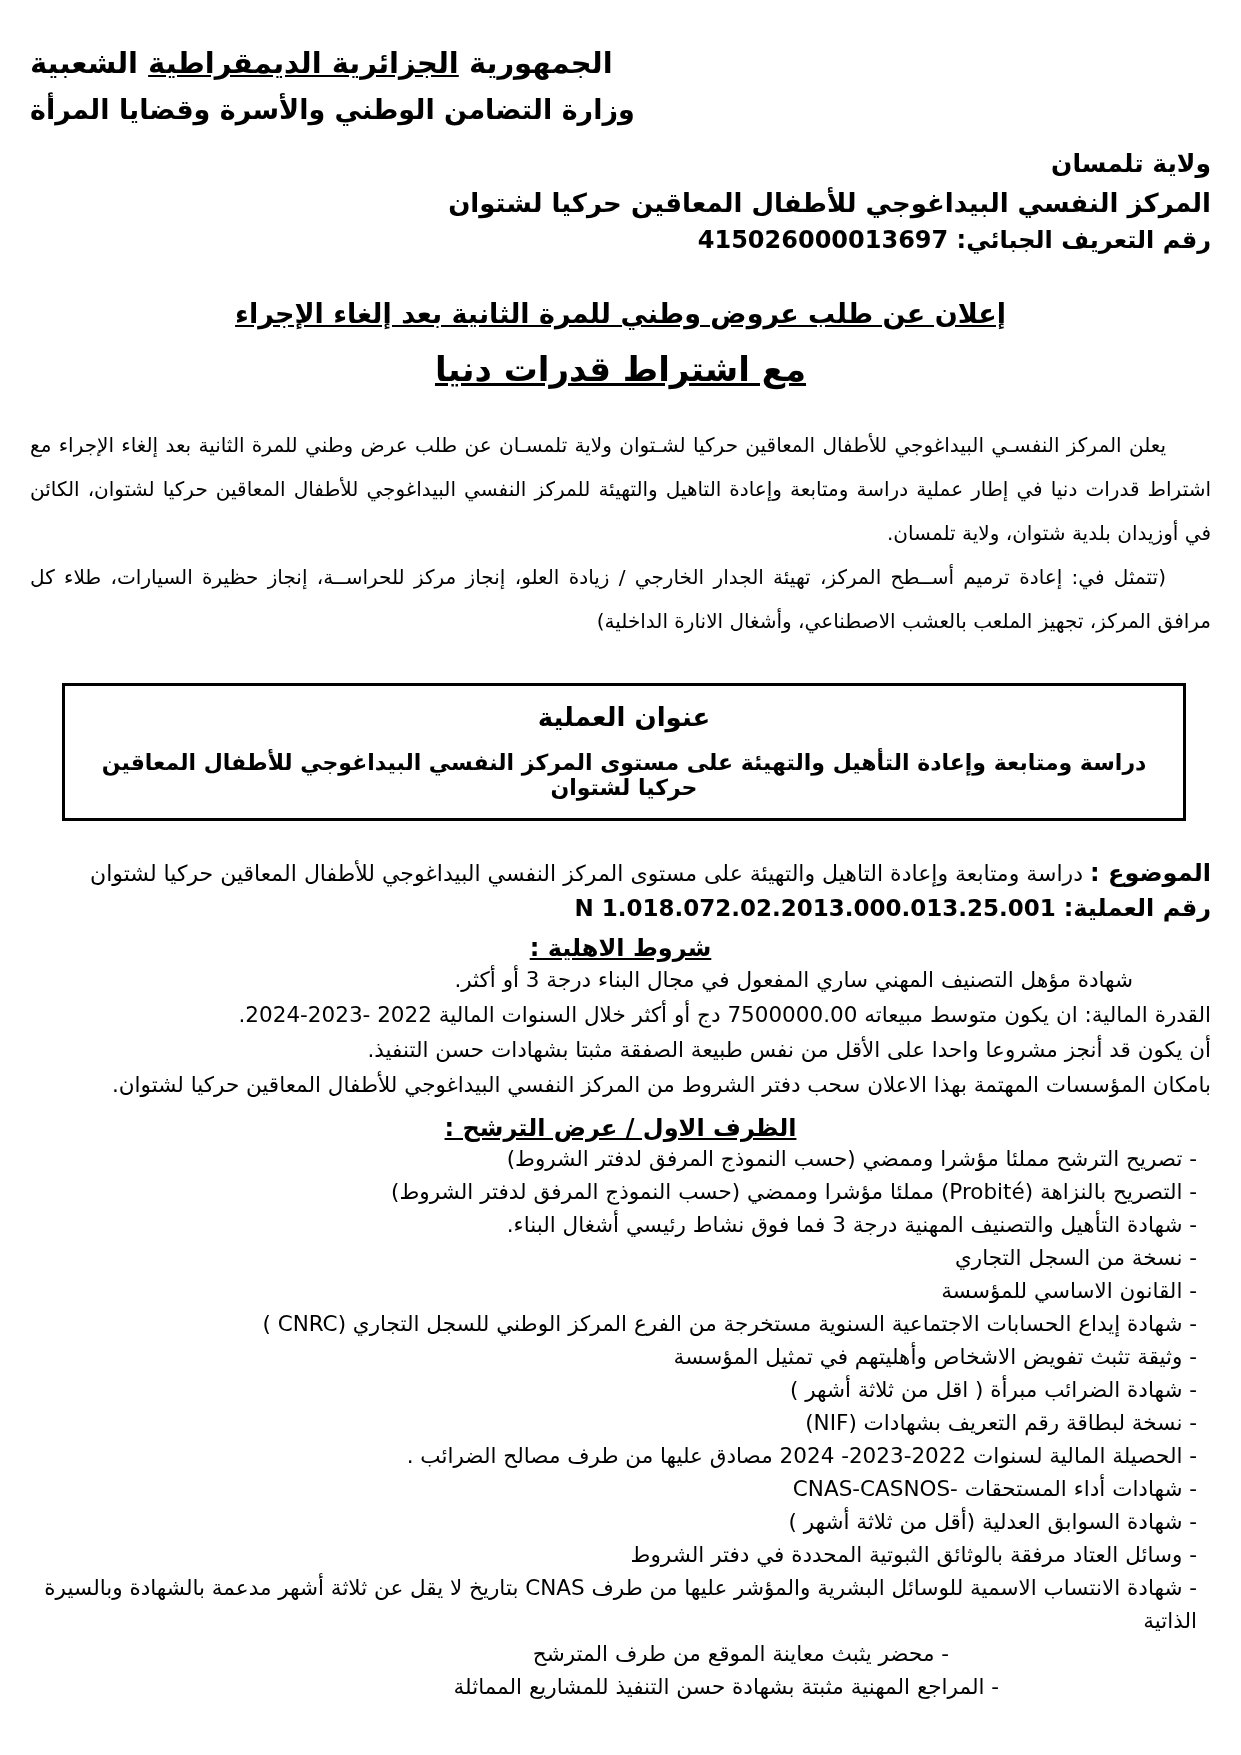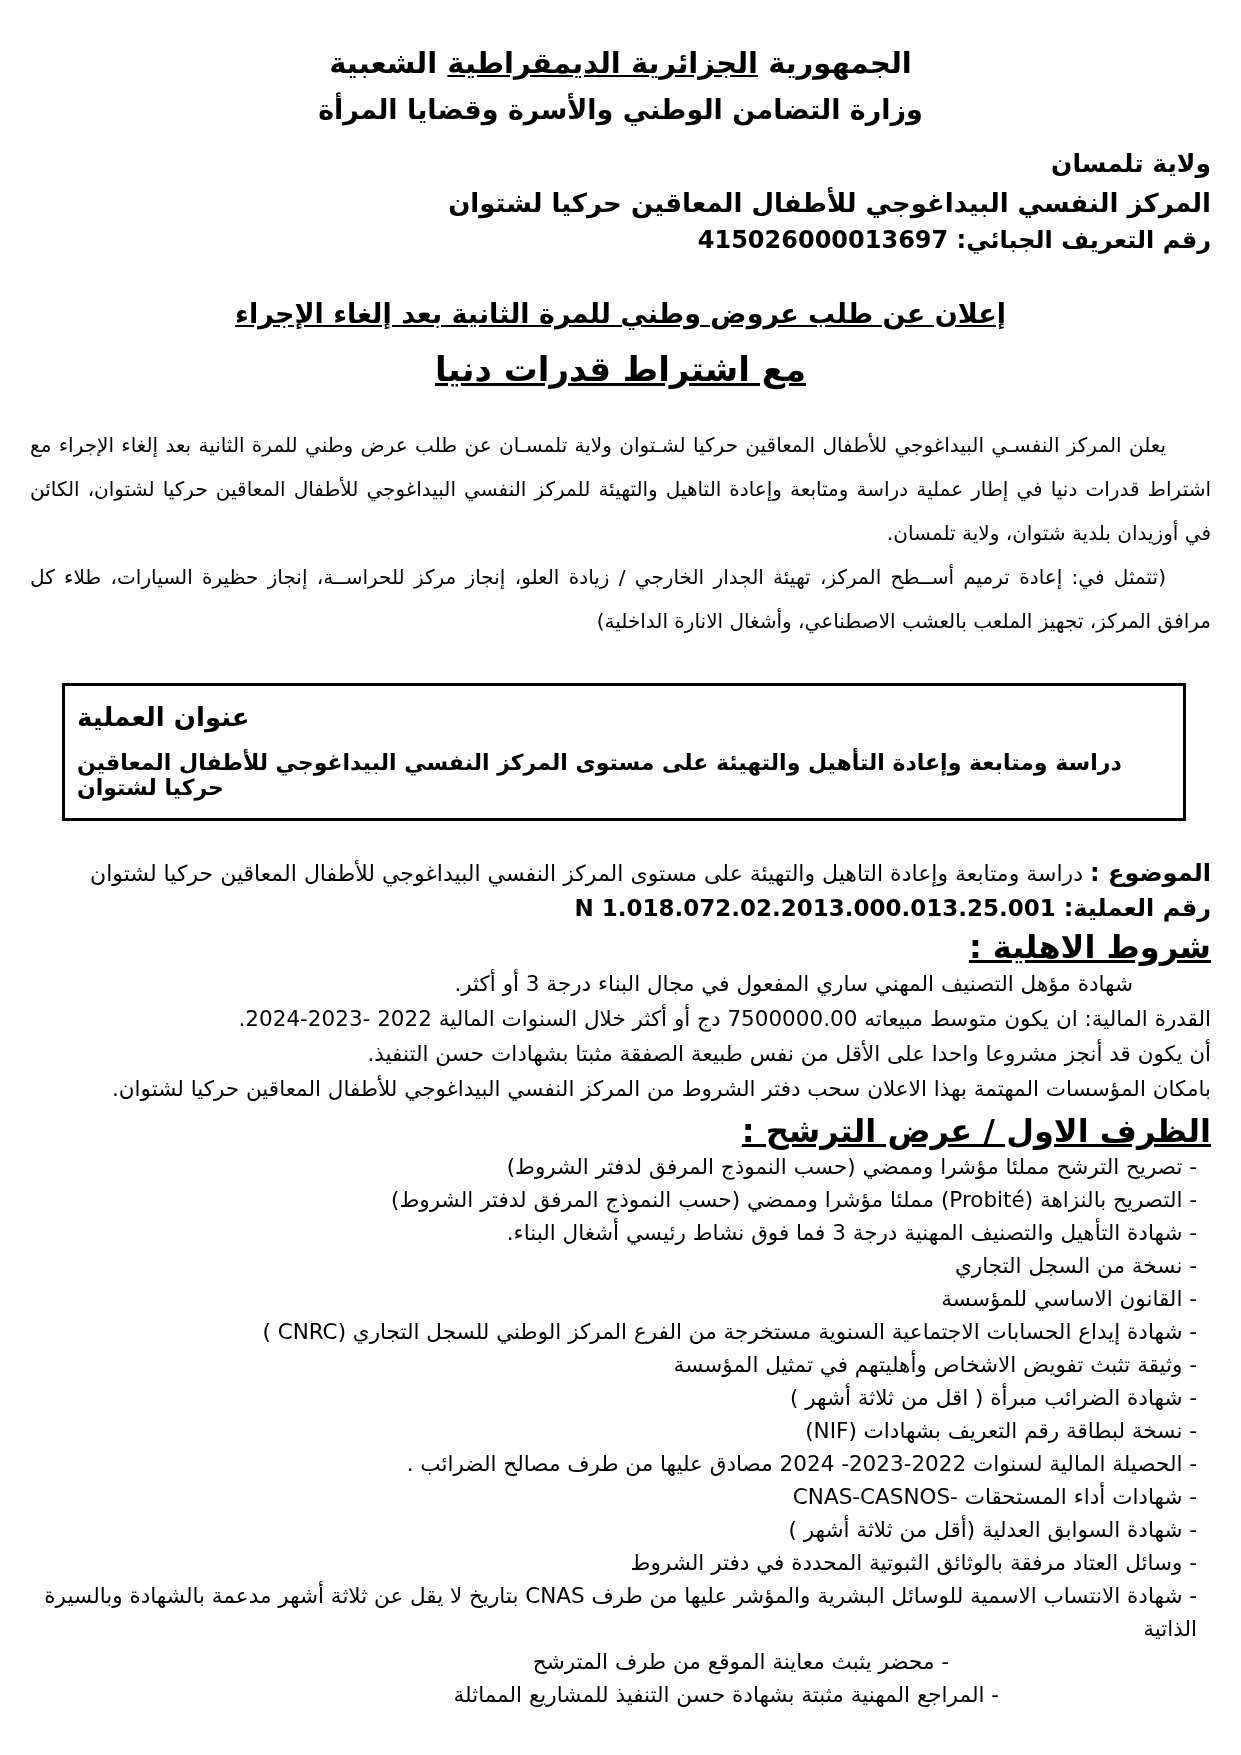--- a/index.html
+++ b/index.html
@@ -4,21 +4,21 @@
 <style>
   html,body{margin:0;padding:0;background:#e8e8e8;}
   .page{
     width:1241px;height:1755px;box-sizing:border-box;
     background:#ffffff;color:#000;
     margin:0 auto;position:relative;overflow:hidden;
     direction:rtl;
     font-family:"DejaVu Sans", sans-serif;
     padding:40px 30px 0 30px;
   }
-  .center{text-align:center;}
+  .center{text-align:left;}
   .hdr-republic{font-size:29px;font-weight:bold;margin-top:6px;}
   .hdr-republic .u{text-decoration:underline;}
   .hdr-ministry{font-size:27px;font-weight:bold;margin-top:14px;}
   .org{text-align:right;font-weight:bold;}
   .org-wilaya{font-size:25px;margin-top:24px;}
   .org-center{font-size:26px;margin-top:10px;}
   .org-tax{font-size:24px;margin-top:8px;}
   .org-tax .num{font-weight:bold;}
   .ann-title{font-size:27px;font-weight:bold;text-align:center;margin-top:44px;}
   .ann-title span{text-decoration:underline;}
@@ -26,28 +26,28 @@
   .ann-subtitle span{text-decoration:underline;}
   .para{
     font-size:20px;font-weight:normal;line-height:44px;
     text-align:justify;text-indent:45px;margin:0;
   }
   .para1{margin-top:34px;}
   .op-box{
     border:3px solid #000;
     margin:40px 25px 0 32px;
     padding:16px 12px 18px 12px;
-    text-align:left;
+    text-align:center;
   }
   .op-box-title{font-size:26px;font-weight:bold;}
   .op-box-body{font-size:22px;font-weight:bold;margin-top:18px;}
   .detail-subject{font-size:22px;margin-top:36px;line-height:32px;}
   .lbl{font-weight:bold;font-size:24px;}
   .detail-opnum{font-size:23px;font-weight:bold;margin-top:4px;}
-  .sec-heading{font-size:32px;font-weight:bold;margin-top:6px;}
+  .sec-heading{font-size:24px;font-weight:bold;margin-top:12px;text-align:center;}
   .sec-heading span{text-decoration:underline;}
   .elig-item{font-size:21.5px;line-height:35px;}
   .elig-item.indent{padding-right:78px;}
   .env-item{font-size:21.5px;line-height:33px;padding-right:14px;}
   .env-item.push-a{padding-right:262px;}
   .env-item.push-b{padding-right:212px;}
 </style>
 </head>
 <body>
 

